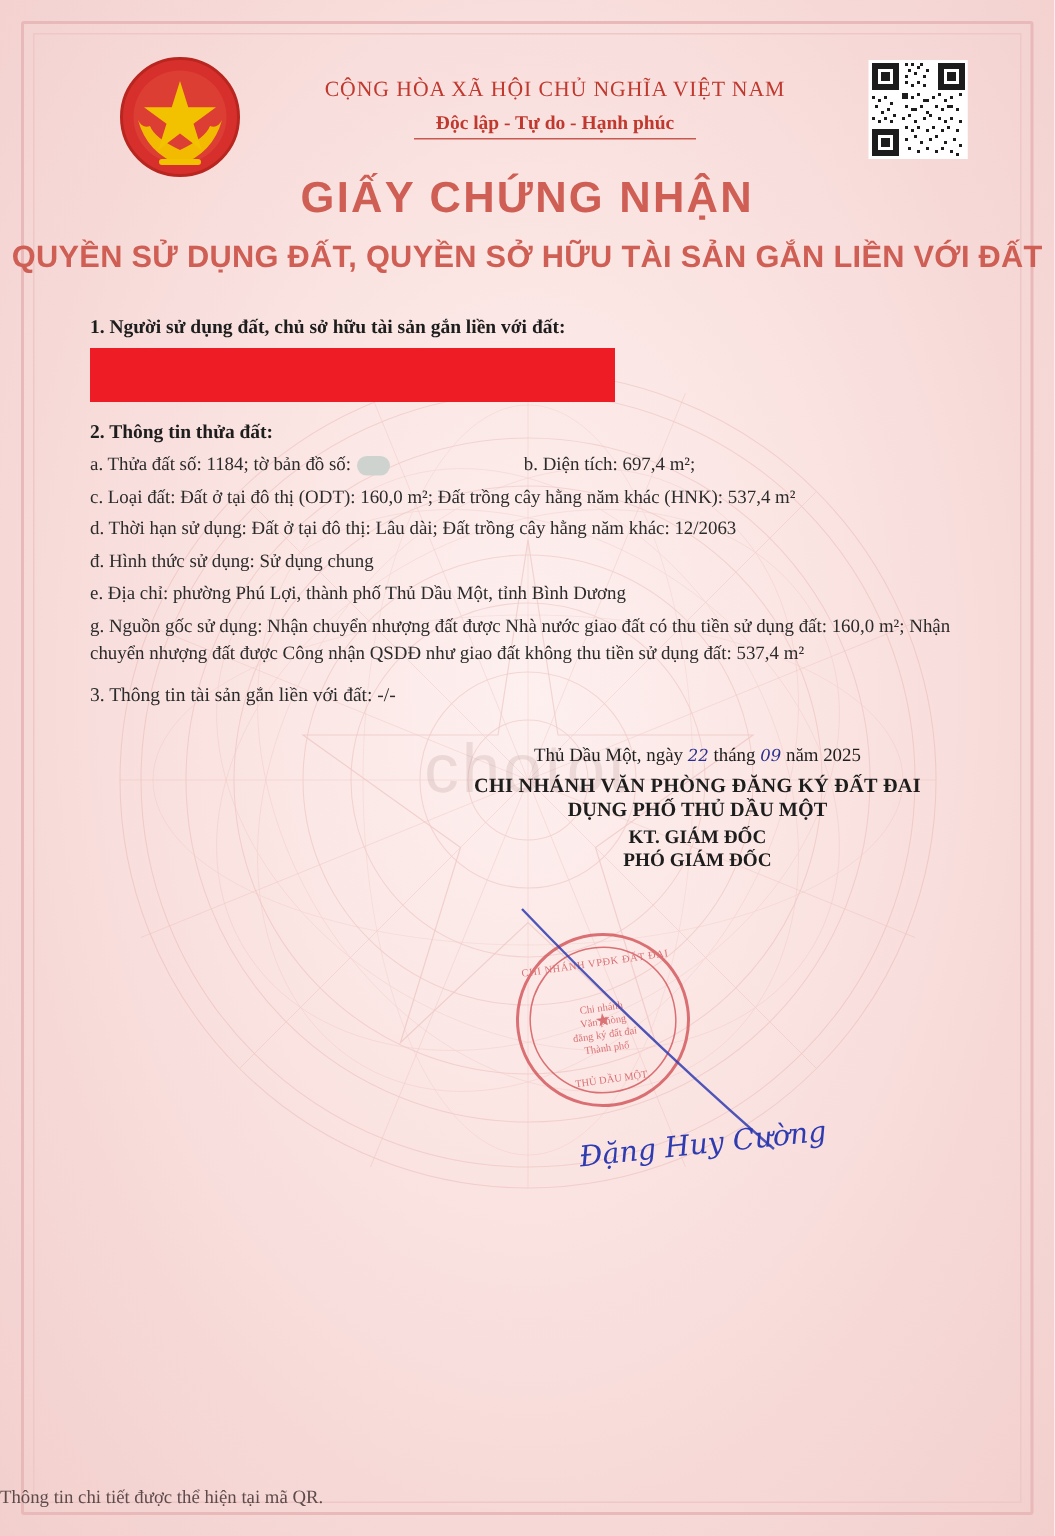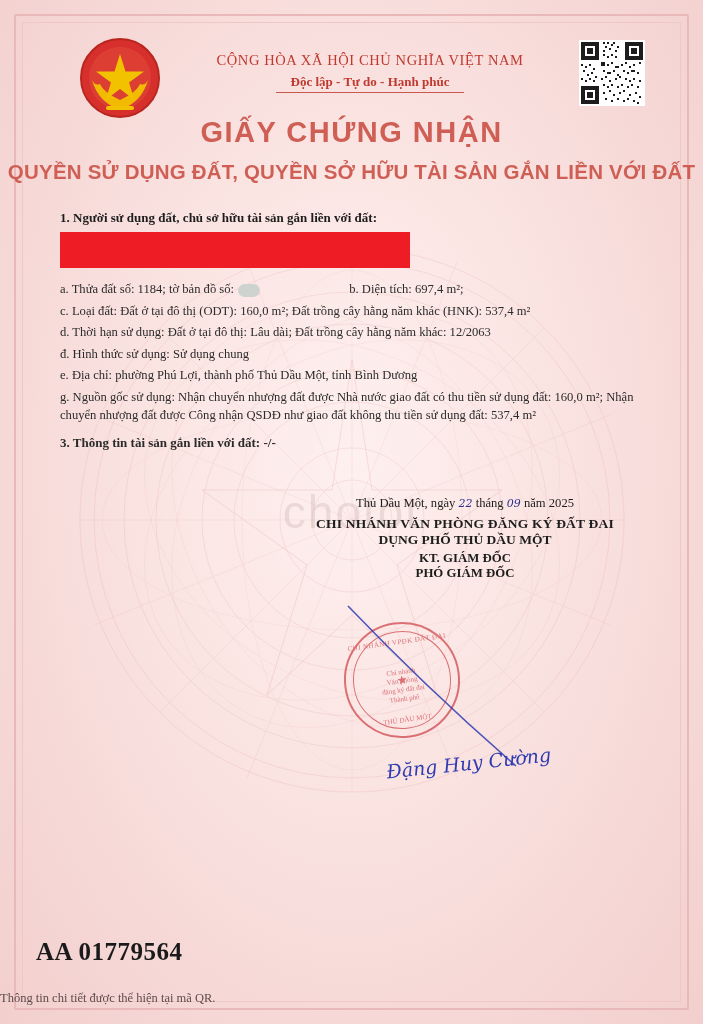--- a/index.html
+++ b/index.html
@@ -173,21 +173,21 @@
     vertical-align: middle;
     margin: 0 4px;
   }
   .col-b {
     display: inline-block;
     margin-left: 82px;
   }
   .sec3 {
     margin-top: 10px;
     font-size: 13px;
-    font-weight: bold;
+    font-weight: normal;
   }
 
   
   .sign-block {
     position: absolute;
     left: 300px;
     top: 496px;
     width: 330px;
     text-align: center;
     color: #1d1d1d;
@@ -472,20 +472,21 @@
     </svg>
   </div>
 
   <div class="title-main">GIẤY CHỨNG NHẬN</div>
   <div class="title-sub">QUYỀN SỬ DỤNG ĐẤT, QUYỀN SỞ HỮU TÀI SẢN GẮN LIỀN VỚI ĐẤT</div>
 
   <div class="body-block">
     <div class="sec-head">1. Người sử dụng đất, chủ sở hữu tài sản gắn liền với đất:</div>
     <div class="redact"></div>
 
+    <div class="sec-head sec-head2">2. Thông tin thửa đất:</div>
 
     <div class="line">
       <span>a. Thửa đất số: 1184</span><span>; tờ bản đồ số:</span><span class="blob"></span>
       <span class="col-b">b. Diện tích: 697,4 m²;</span>
     </div>
     <div class="line">c. Loại đất: Đất ở tại đô thị (ODT): 160,0 m²; Đất trồng cây hằng năm khác (HNK): 537,4 m²</div>
     <div class="line">d. Thời hạn sử dụng: Đất ở tại đô thị: Lâu dài; Đất trồng cây hằng năm khác: 12/2063</div>
     <div class="line">đ. Hình thức sử dụng: Sử dụng chung</div>
     <div class="line">e. Địa chỉ: phường Phú Lợi, thành phố Thủ Dầu Một, tỉnh Bình Dương</div>
     <div class="line wrap">g. Nguồn gốc sử dụng: Nhận chuyển nhượng đất được Nhà nước giao đất có thu tiền sử dụng đất: 160,0 m²; Nhận chuyển nhượng đất được Công nhận QSDĐ như giao đất không thu tiền sử dụng đất: 537,4 m²</div>
@@ -520,15 +521,14 @@
     <div class="seal-star">★</div>
   </div>
 
   <div class="pen-stroke">
     <svg width="240" height="190" viewBox="0 0 240 190" xmlns="http://www.w3.org/2000/svg">
       <path d="M18 6 C 60 50, 110 100, 186 166" stroke="#2f3bb0" stroke-width="1.6" fill="none" opacity="0.85"></path>
     </svg>
   </div>
   <div class="pen-sig">Đặng Huy Cường</div>
 
-  <div class="serial">AA 01779564</div>
   <div class="footer-note">Thông tin chi tiết được thể hiện tại mã QR.</div>
 </div>
 
 </body></html>

